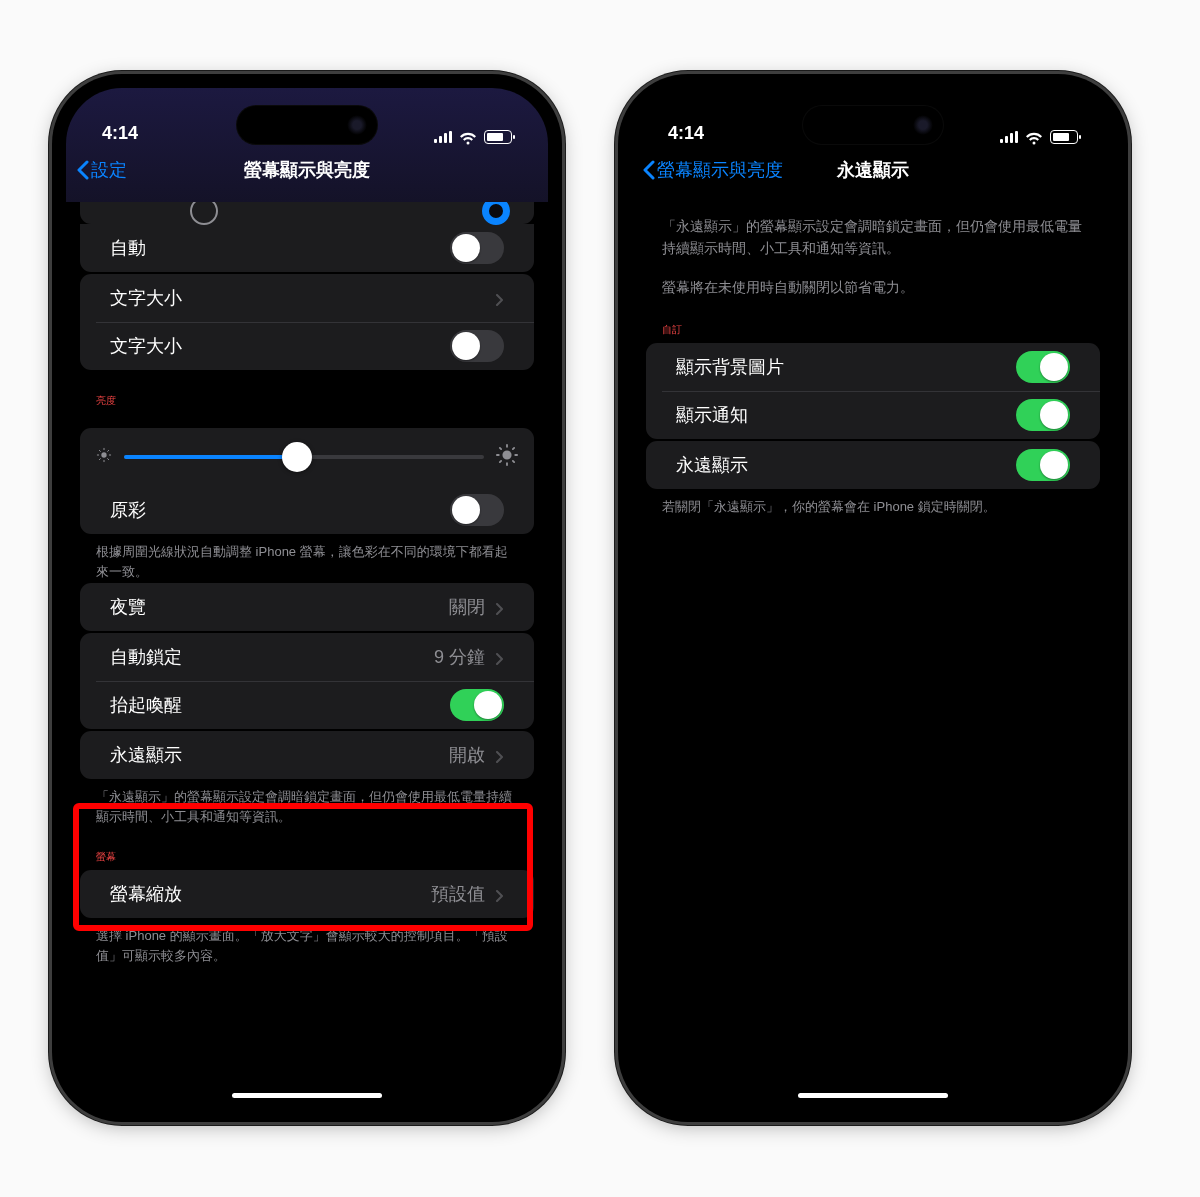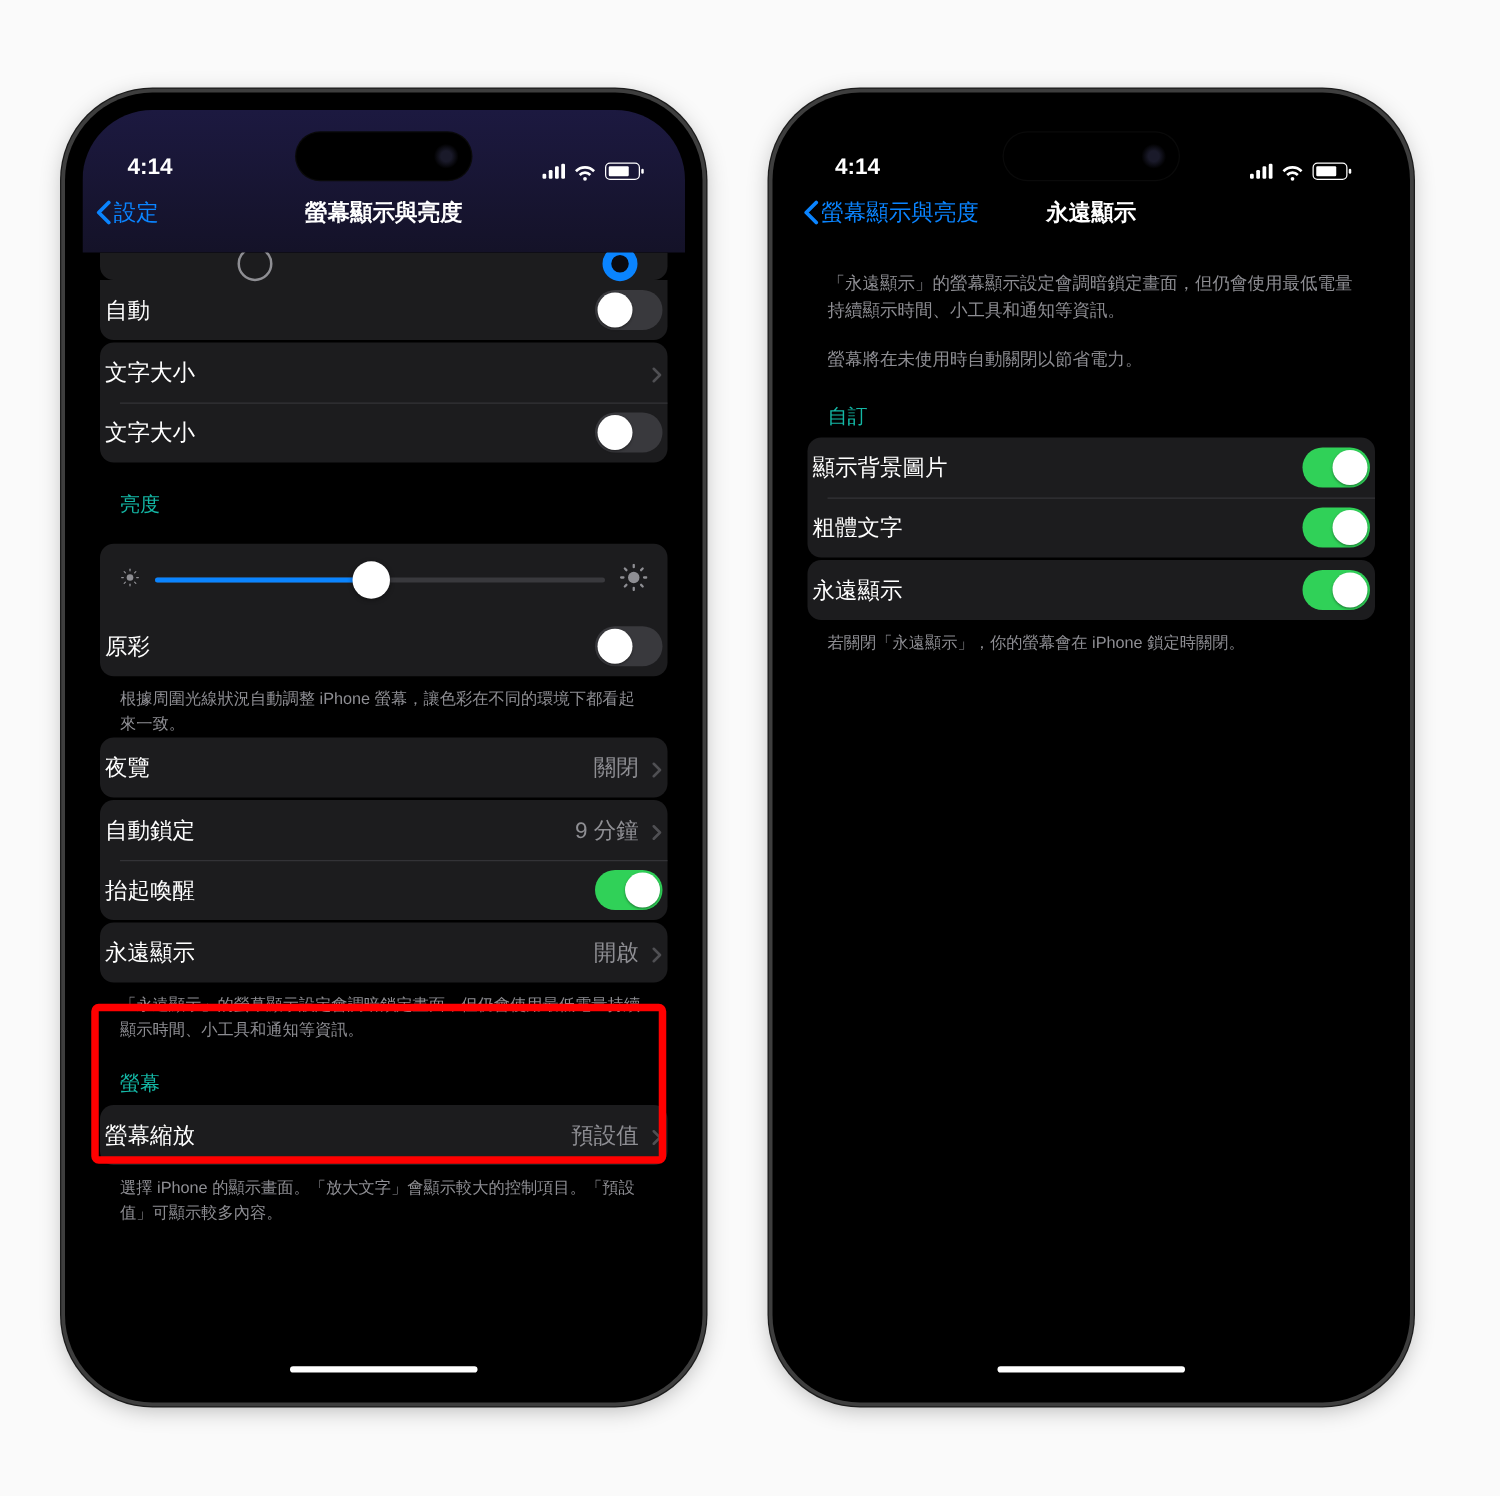--- a/index.html
+++ b/index.html
@@ -105,39 +105,39 @@
   }
   .group{
     background:#1c1c1e;
     border-radius:11px;
     margin-top:2px;
   }
   .row{
     min-height:48px;
     display:flex;
     align-items:center;
-    padding:0 4px;
+    padding:0 30px;
     position:relative;
     font-size:18px;
     gap:10px;
   }
   .row + .row::before{
     content:"";position:absolute;left:16px;right:0;top:0;height:1px;background:#333337;
   }
   .row .label{ flex:1; }
   .row .value{ color:#8e8e93; }
   .footer-note{
     color:#8e8e93;
     font-size:13px;
     padding:8px 16px 0 16px;
     line-height:1.5;
   }
   .section-small-header{
-    color:#14b8a6;
-    font-size:16px;
+    color:#ef4444;
+    font-size:10px;
     padding:24px 16px 6px 16px;
   }
 
   
   .toggle{
     width:54px;height:32px;border-radius:16px;background:#39393d;position:relative;
     flex-shrink:0;
   }
   .toggle .knob{
     position:absolute;top:2px;left:2px;width:28px;height:28px;border-radius:50%;background:#fff;
@@ -434,21 +434,21 @@
 
       <div class="section-small-header">自訂</div>
       <div class="group" style="margin-top:0">
         <div class="row">
           <span class="label">顯示背景圖片</span>
           <span class="toggle on">
               <span class="knob"></span>
             </span>
         </div>
         <div class="row">
-          <span class="label">粗體文字</span>
+          <span class="label">顯示通知</span>
           <span class="toggle on">
               <span class="knob"></span>
             </span>
         </div>
       </div>
 
       <div class="group">
         <div class="row">
           <span class="label">永遠顯示</span>
           <span class="toggle on">

